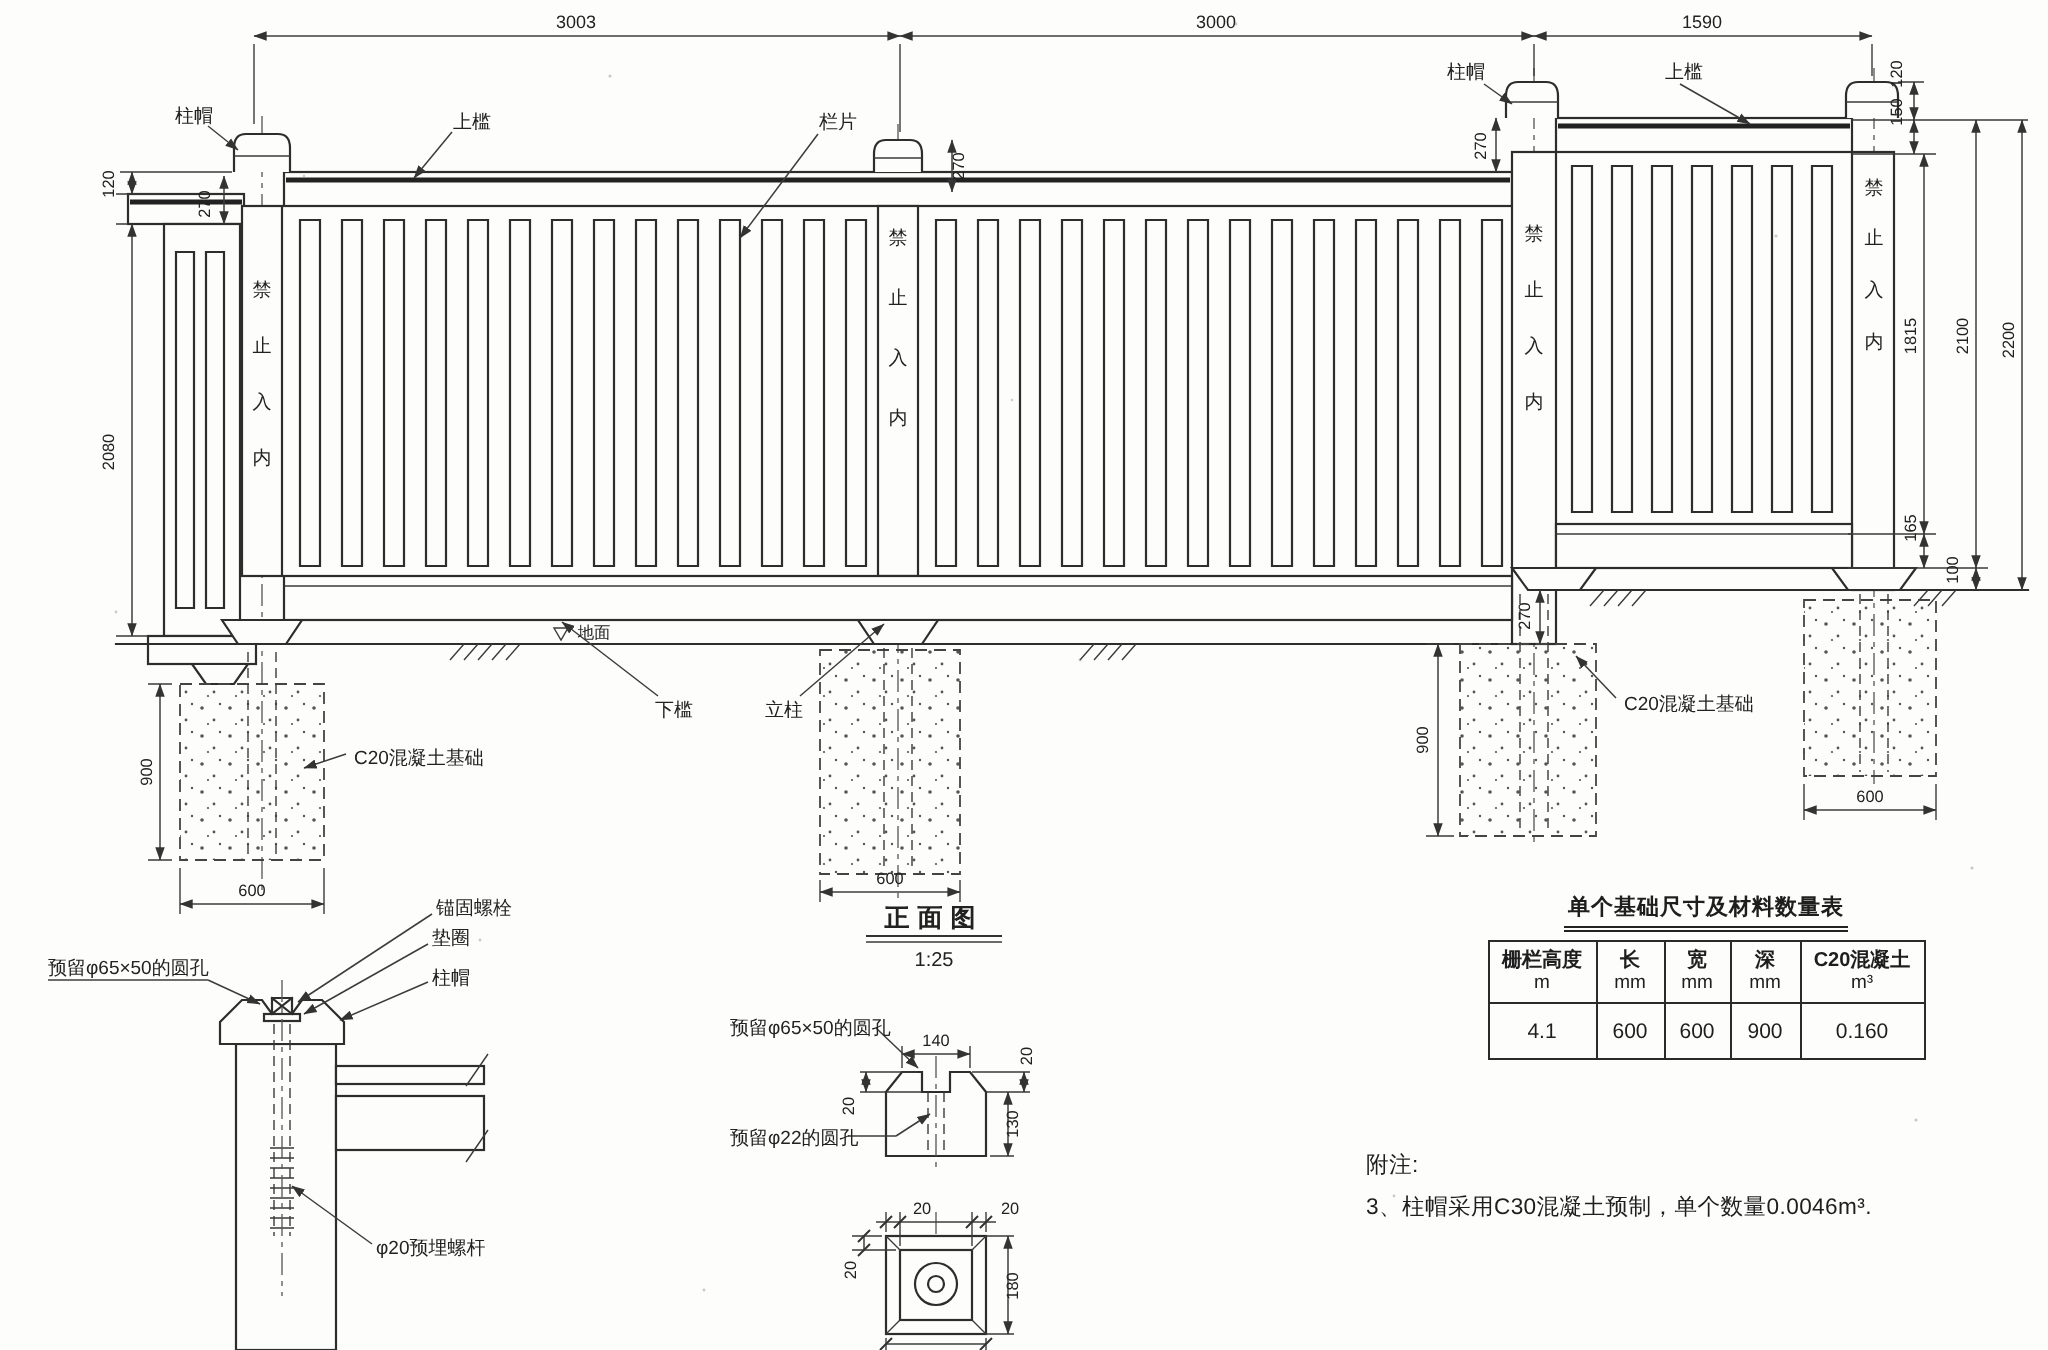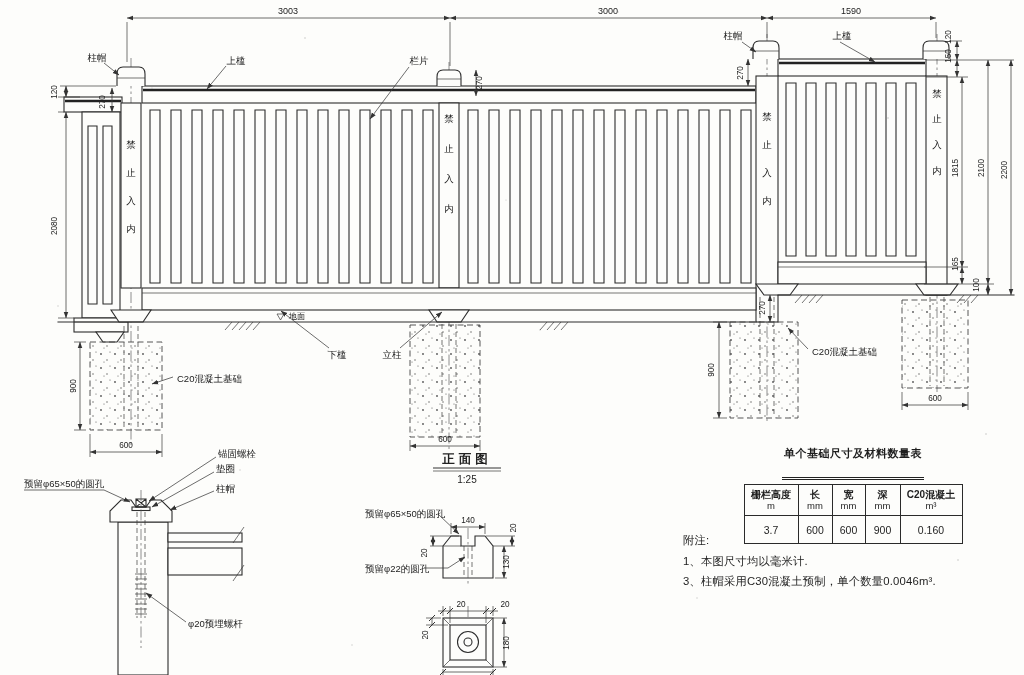--- a/index.html
+++ b/index.html
@@ -16,29 +16,29 @@
   .tk{fill:none;stroke:#333;stroke-width:1}
   .fnd{fill:url(#stip);stroke:#444;stroke-width:.9;stroke-dasharray:6 3.5}
   text{fill:#222;font-family:"Liberation Sans",sans-serif}
   .t8{font-size:8.2px}.t9{font-size:9px}.tc{font-size:9.5px}
   .mid{text-anchor:middle}
   .vt{font-size:12.5px;letter-spacing:4px;font-weight:700}
   .vs{font-size:10px}
   
   .tblwrap{position:absolute;left:740px;top:446px;width:226px}
   .tbl-title{display:block;width:-moz-fit-content;width:fit-content;margin:0 auto 4px;text-align:right;
-             font-size:11px;font-weight:700;padding:0 2px 16px;border-bottom:3px double #222;letter-spacing:.5px}
+             font-size:11px;font-weight:700;padding:0 2px 2px;border-bottom:3px double #222;letter-spacing:.5px}
   table{border-collapse:collapse;margin:0 auto;border:1.6px solid #2a2a2a}
   th,td{border:1px solid #2a2a2a;text-align:center;vertical-align:middle;padding:0 3px}
   th{font-weight:700;height:30px}
   td{height:27px;font-size:10.5px}
   .hl{font-size:10px;line-height:11px}
   .hu{font-size:9.5px;line-height:11px;font-weight:400}
   
-  .notes{position:absolute;left:683px;top:530px;font-size:11.3px;line-height:20.6px;letter-spacing:.2px}
+  .notes{position:absolute;left:683px;top:573px;font-size:11.3px;line-height:20.6px;letter-spacing:.2px}
   .notes div{white-space:nowrap}
 </style>
 </head>
 <body>
 
 <svg width="1024" height="675" viewBox="0 0 1024 675">
   <defs>
     <marker id="arr" viewBox="0 0 8 8" markerWidth="9" markerHeight="9" refX="7.5" refY="4" orient="auto-start-reverse">
       <path d="M0 1.2L7.8 4L0 6.8z" fill="#333"></path>
     </marker>
@@ -341,27 +341,26 @@
       <th>
             <div class="hl">深</div>
             <div class="hu">mm</div>
           </th>
       <th>
             <div class="hl">C20混凝土</div>
             <div class="hu">m³</div>
           </th>
     </tr>
     <tr>
-      <td>3.7</td>
+      <td>4.1</td>
       <td>600</td>
       <td>600</td>
       <td>900</td>
       <td>0.160</td>
     </tr>
   </tbody>
     </table>
 </div>
 
 <div class="notes">
   <div>附注:</div>
-  <div>1、本图尺寸均以毫米计.</div>
   <div>3、柱帽采用C30混凝土预制，单个数量0.0046m³.</div>
 </div>
 
 </body></html>

